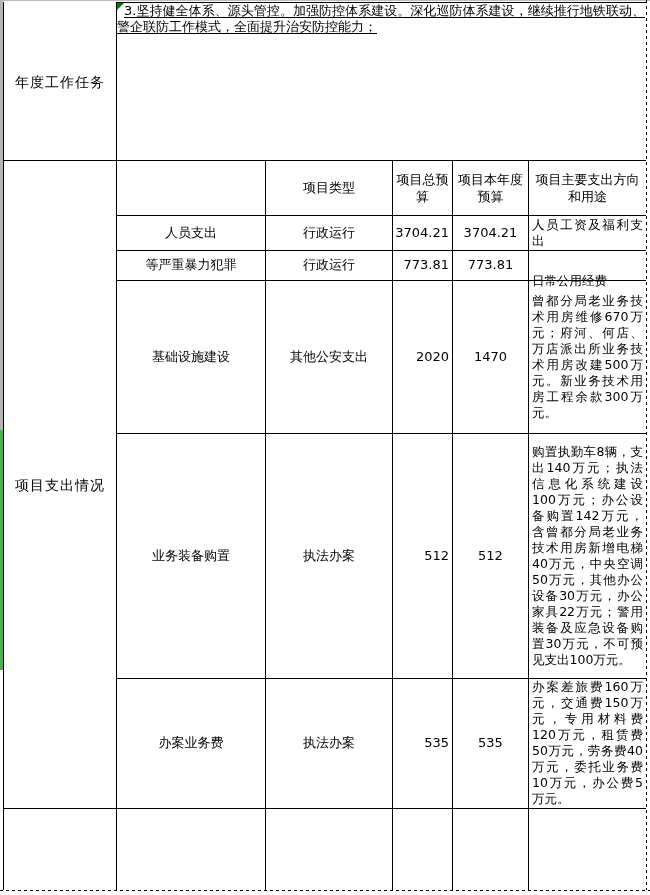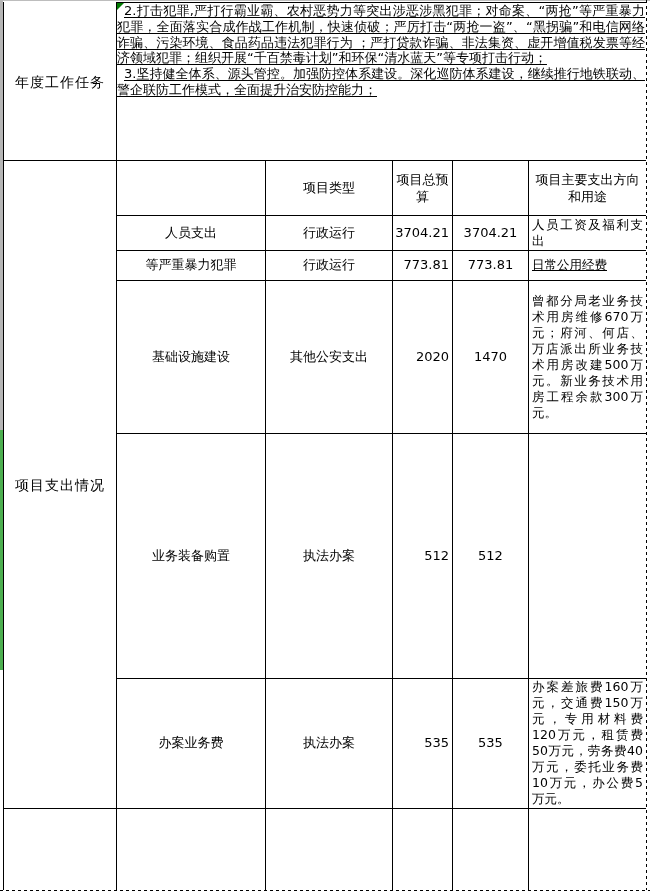--- a/index.html
+++ b/index.html
@@ -56,50 +56,51 @@
   <div class="hline" style="left:116px;top:433px;width:530px;"></div>
   <div class="hline" style="left:116px;top:678px;width:530px;"></div>
   <div class="hline" style="left:3px;top:808px;width:643px;"></div>
   <div class="hdash" style="left:0;top:890px;width:650px;"></div>
 
   <div class="cell label-cell" style="left:4px;top:161px;width:112px;height:647px;">项目支出情况</div>
   <div class="cell label-cell" style="left:4px;top:3px;width:112px;height:157px;">年度工作任务</div>
 
   <div id="flag-triangle" style="border-top-color: rgb(0, 122, 0);"></div>
   <div id="annual-text">
-    <p>2.打击犯罪,严打行霸业霸、农村恶势力等突出涉恶涉黑犯罪；对命案、“两抢”等严重暴力犯罪，全面落实合成作战工作机制，快速侦破；严厉打击“两抢一盗”、“黑拐骗”和电信网络诈骗、污染环境、食品药品违法犯罪行为 ；严打贷款诈骗、非法集资、虚开增值税发票等经济领域犯罪；组织开展“千百禁毒计划”和环保“清水蓝天”等专项打击行动；</p>
     <p>3.坚持健全体系、源头管控。加强防控体系建设。深化巡防体系建设，继续推行地铁联动、警企联防工作模式，全面提升治安防控能力；</p>
   </div>
 
   <div class="cell hdr" style="left:393px;top:161px;width:59px;height:53px;">项目总预算</div>
   <div class="cell hdr" style="left:266px;top:161px;width:126px;height:53px;">项目类型</div>
+  <div class="cell hdr" style="left:453px;top:161px;width:75px;height:53px;">项目本年度预算</div>
   <div class="cell hdr" style="left:529px;top:161px;width:117px;height:53px;">项目主要支出方向和用途</div>
 
   <div class="cell" style="left:117px;top:216px;width:148px;height:33px;text-align:right;">人员支出</div>
   <div class="cell" style="left:266px;top:216px;width:126px;height:33px;">行政运行</div>
   <div class="cell right" style="left:393px;top:216px;width:59px;height:33px;">3704.21</div>
   <div class="cell" style="left:453px;top:216px;width:75px;height:33px;">3704.21</div>
   <div class="cell left desc" style="left:529px;top:216px;width:117px;height:33px;">人员工资及福利支出</div>
 
   <div class="cell" style="left:117px;top:251px;width:148px;height:28px;">等严重暴力犯罪</div>
   <div class="cell" style="left:266px;top:251px;width:126px;height:28px;">行政运行</div>
   <div class="cell right" style="left:393px;top:251px;width:59px;height:28px;">773.81</div>
   <div class="cell" style="left:453px;top:251px;width:75px;height:28px;">773.81</div>
-  <div class="cell left desc" style="left:529px;top:251px;width:117px;height:28px;text-decoration:underline;">日常公用经费</div>
+  <div class="cell left desc" style="left:529px;top:267px;width:117px;height:28px;">日常公用经费</div>
 
   <div class="cell" style="left:117px;top:281px;width:148px;height:151px;">基础设施建设</div>
   <div class="cell" style="left:266px;top:281px;width:126px;height:151px;">其他公安支出</div>
   <div class="cell right" style="left:393px;top:281px;width:59px;height:151px;">2020</div>
   <div class="cell" style="left:453px;top:281px;width:75px;height:151px;text-align:right;">1470</div>
   <div class="cell left desc" style="left:529px;top:281px;width:117px;height:151px;">曾都分局老业务技术用房维修670万元；府河、何店、万店派出所业务技术用房改建500万元。新业务技术用房工程余款300万元。</div>
 
   <div class="cell" style="left:117px;top:434px;width:148px;height:243px;text-align:right;">业务装备购置</div>
   <div class="cell" style="left:266px;top:434px;width:126px;height:243px;">执法办案</div>
   <div class="cell right" style="left:393px;top:434px;width:59px;height:243px;">512</div>
   <div class="cell" style="left:453px;top:434px;width:75px;height:243px;">512</div>
+  <div class="cell left desc" style="left:529px;top:434px;width:117px;height:243px;">购置执勤车8辆，支出140万元；执法信息化系统建设100万元；办公设备购置142万元，含曾都分局老业务技术用房新增电梯40万元，中央空调50万元，其他办公设备30万元，办公家具22万元；警用装备及应急设备购置30万元，不可预见支出100万元。</div>
 
   <div class="cell" style="left:117px;top:679px;width:148px;height:128px;">办案业务费</div>
   <div class="cell" style="left:266px;top:679px;width:126px;height:128px;">执法办案</div>
   <div class="cell right" style="left:393px;top:679px;width:59px;height:128px;">535</div>
   <div class="cell" style="left:453px;top:679px;width:75px;height:128px;">535</div>
   <div class="cell left desc" style="left:529px;top:679px;width:117px;height:128px;">办案差旅费160万元，交通费150万元，专用材料费120万元，租赁费50万元，劳务费40万元，委托业务费10万元，办公费5万元。</div>
 
   <div class="cell" style="left:4px;top:809px;width:112px;height:81px;"></div>
 
 </div>

